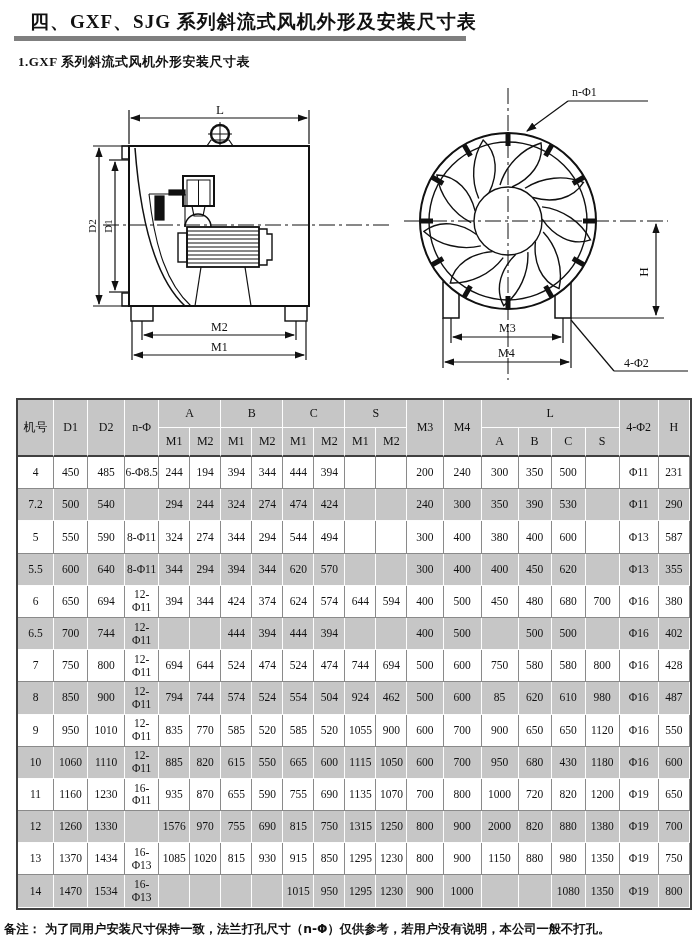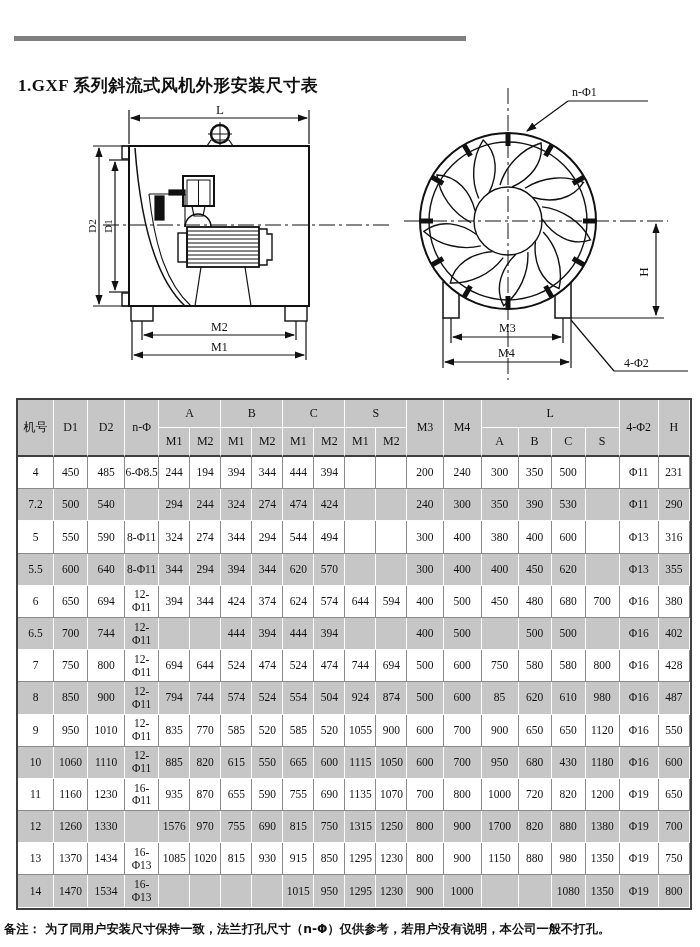--- a/index.html
+++ b/index.html
@@ -1,21 +1,21 @@
 <!DOCTYPE html>
 <html><head>
 <meta charset="utf-8">
 <style>
   html,body{margin:0;padding:0;background:#fff;}
   #page{position:relative;width:700px;height:947px;background:#ffffff;overflow:hidden;
         font-family:"Liberation Serif",serif;color:#111;}
   
   .title{position:absolute;top:9px;left:30px;font-size:19px;font-weight:bold;letter-spacing:1px;white-space:nowrap;}
   .title-bar{position:absolute;top:36px;left:14px;width:452px;height:5px;background:#7f7f7f;}
-  .subtitle{position:absolute;top:53px;left:18px;font-size:17px;font-weight:bold;letter-spacing:.5px;white-space:nowrap;margin-top:21px;}
+  .subtitle{position:absolute;top:53px;left:18px;font-size:13px;font-weight:bold;letter-spacing:.5px;white-space:nowrap;}
   
   .drawing{position:absolute;}
   #side-view{left:85px;top:88px;}
   #front-view{left:400px;top:80px;}
   svg text{font-family:"Liberation Serif",serif;fill:#111;}
   
   table.dim{position:absolute;top:398px;left:16px;width:676px;table-layout:fixed;
             border-collapse:separate;border-spacing:0;border:2px solid #404040;
             font-size:11.5px;line-height:1.12;}
   table.dim th,table.dim td{border-right:1px solid #8a8a8a;border-bottom:1px solid #8a8a8a;
@@ -30,20 +30,21 @@
   
   .note{position:absolute;top:921px;left:4px;width:684px;font-family:"DejaVu Sans",sans-serif;
         font-size:12.3px;font-weight:bold;letter-spacing:0;white-space:nowrap;}
   .note b{margin-right:4px;}
 </style>
 </head>
 <body>
 
 <div id="page">
 
+  <div class="title">四、GXF、SJG 系列斜流式风机外形及安装尺寸表</div>
   <div class="title-bar"></div>
   <div class="subtitle">1.GXF 系列斜流式风机外形安装尺寸表</div>
 
   <svg id="side-view" class="drawing" width="310" height="303" viewBox="0 0 310 303">
     <defs>
       <marker id="aL" viewBox="0 0 10 10" refX="8.5" refY="5" markerWidth="9" markerHeight="9" orient="auto-start-reverse">
         <path d="M0,1.6 L9.5,5 L0,8.4 Z" fill="#111"></path>
       </marker>
     </defs>
     <g stroke="#111" fill="none" stroke-width="1.2">
@@ -299,21 +300,21 @@
           <td>494</td>
           <td></td>
           <td></td>
           <td>300</td>
           <td>400</td>
           <td>380</td>
           <td>400</td>
           <td>600</td>
           <td></td>
           <td>Φ13</td>
-          <td>316</td>
+          <td>587</td>
         </tr>
         <tr class="shade">
           <td>5.5</td>
           <td>600</td>
           <td>640</td>
           <td>8-Φ11</td>
           <td>344</td>
           <td>294</td>
           <td>394</td>
           <td>344</td>
@@ -401,21 +402,21 @@
           <td>850</td>
           <td>900</td>
           <td>12-Φ11</td>
           <td>794</td>
           <td>744</td>
           <td>574</td>
           <td>524</td>
           <td>554</td>
           <td>504</td>
           <td>924</td>
-          <td>874</td>
+          <td>462</td>
           <td>500</td>
           <td>600</td>
           <td>85</td>
           <td>620</td>
           <td>610</td>
           <td>980</td>
           <td>Φ16</td>
           <td>487</td>
         </tr>
         <tr>
@@ -492,21 +493,21 @@
           <td>1576</td>
           <td>970</td>
           <td>755</td>
           <td>690</td>
           <td>815</td>
           <td>750</td>
           <td>1315</td>
           <td>1250</td>
           <td>800</td>
           <td>900</td>
-          <td>1700</td>
+          <td>2000</td>
           <td>820</td>
           <td>880</td>
           <td>1380</td>
           <td>Φ19</td>
           <td>700</td>
         </tr>
         <tr>
           <td>13</td>
           <td>1370</td>
           <td>1434</td>

